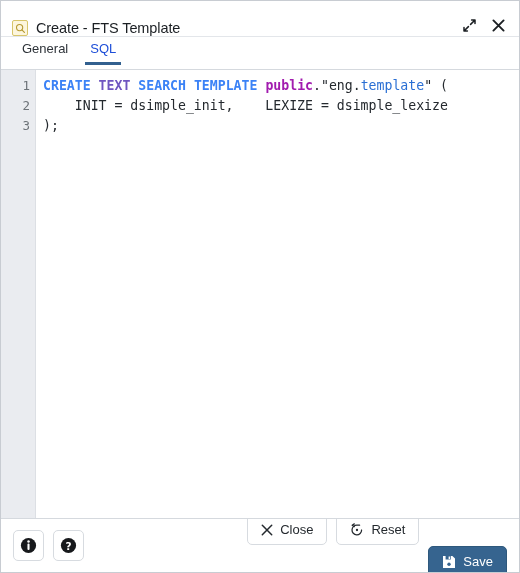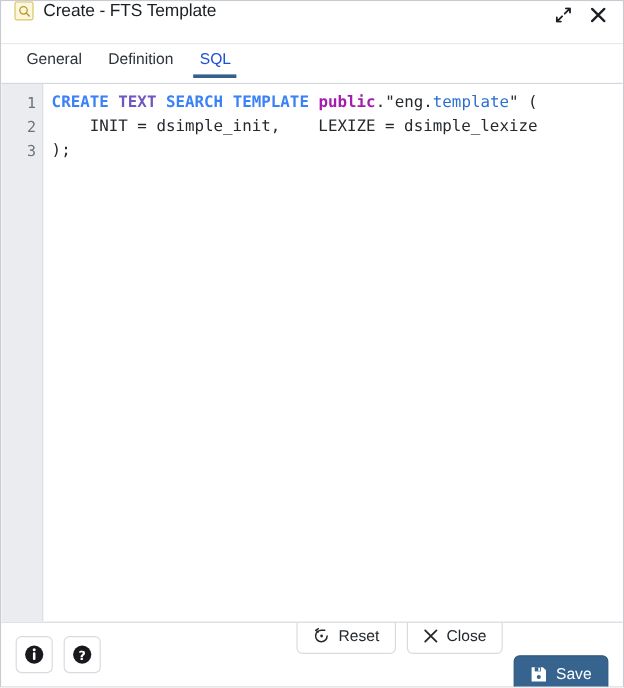--- a/index.html
+++ b/index.html
@@ -25,21 +25,21 @@
     flex-direction: column;
     overflow: hidden;
   }
 
   
   .titlebar {
     height: 36px;
     min-height: 36px;
     box-sizing: border-box;
     display: flex;
-    align-items: flex-start;
+    align-items: flex-end;
     padding: 0 10px 0 11px;
     background: #ffffff;
     border-bottom: 1px solid #e3e6ea;
   }
   .title-icon {
     width: 16px;
     height: 16px;
     min-width: 16px;
     box-sizing: border-box;
     border: 1px solid #d8c56a;
@@ -219,21 +219,20 @@
     </span>
     <span class="win-btn">
       <svg width="13" height="13" viewBox="0 0 13 13" aria-hidden="true">
         <path d="M1.4 1.4 L11.6 11.6 M11.6 1.4 L1.4 11.6" stroke="#1b1f23" stroke-width="1.9" stroke-linecap="round"></path>
       </svg>
     </span>
   </div>
 
   <div class="tabbar">
     <div class="tab">General</div>
-    <div class="tab">Definition</div>
     <div class="tab active">SQL</div>
   </div>
 
   <div class="editor">
     <div class="gutter">
       <div class="ln">1</div>
       <div class="ln">2</div>
       <div class="ln">3</div>
     </div>
     <div class="code" id="code-area"><div class="line"><span class="k-magenta">CREATE</span><span class="k-plain"> </span><span class="k-violet">TEXT</span><span class="k-plain"> </span><span class="k-magenta">SEARCH</span><span class="k-plain"> </span><span class="k-magenta">TEMPLATE</span><span class="k-plain"> </span><span class="k-schema">public</span><span class="k-plain">."eng.</span><span class="k-blue">template</span><span class="k-plain">" (</span></div><div class="line"><span class="k-plain">    INIT = dsimple_init,    LEXIZE = dsimple_lexize</span></div><div class="line"><span class="k-plain">);</span></div></div>
@@ -257,36 +256,36 @@
             <text x="8.5" y="12.6" font-family="DejaVu Sans, sans-serif" font-size="10.5" font-weight="bold" fill="#ffffff" text-anchor="middle">?</text>
           </svg>
         </span>
       </div>
     </div>
     <div class="footer-spacer"></div>
     <div class="footer-right">
 
       <button class="btn">
         <span>
+          <svg width="12" height="12" viewBox="0 0 12 12" aria-hidden="true">
+            <path d="M1.3 1.3 L10.7 10.7 M10.7 1.3 L1.3 10.7" stroke="#24292e" stroke-width="1.5" stroke-linecap="round"></path>
+          </svg>
+        </span>
+        <span class="btn-label">Close</span>
+      </button>
+
+      <button class="btn">
+        <span>
           <svg width="14" height="14" viewBox="0 0 14 14" aria-hidden="true">
             <path d="M11.6 7 A4.8 4.8 0 1 1 7.2 2.2 L9.6 2.2" fill="none" stroke="#24292e" stroke-width="1.25" stroke-linecap="round"></path>
             <path d="M4.3 0.9 L2.1 2.25 L4.3 3.6" fill="none" stroke="#24292e" stroke-width="1.25" stroke-linecap="round" stroke-linejoin="round"></path>
             <circle cx="7" cy="7" r="1.15" fill="#24292e"></circle>
           </svg>
         </span>
         <span class="btn-label">Reset</span>
-      </button>
-
-      <button class="btn">
-        <span>
-          <svg width="12" height="12" viewBox="0 0 12 12" aria-hidden="true">
-            <path d="M1.3 1.3 L10.7 10.7 M10.7 1.3 L1.3 10.7" stroke="#24292e" stroke-width="1.5" stroke-linecap="round"></path>
-          </svg>
-        </span>
-        <span class="btn-label">Close</span>
       </button>
 
       <button class="btn primary">
         <span>
           <svg width="14" height="14" viewBox="0 0 14 14" aria-hidden="true">
             <path d="M1 1 H10.4 L13 3.6 V13 H1 Z" fill="#ffffff"></path>
             <rect x="3.6" y="1" width="5.2" height="3.5" fill="#36648f"></rect>
             <rect x="6.6" y="1.5" width="1.5" height="2.6" fill="#ffffff"></rect>
             <circle cx="7" cy="9.2" r="1.7" fill="#36648f"></circle>
           </svg>

